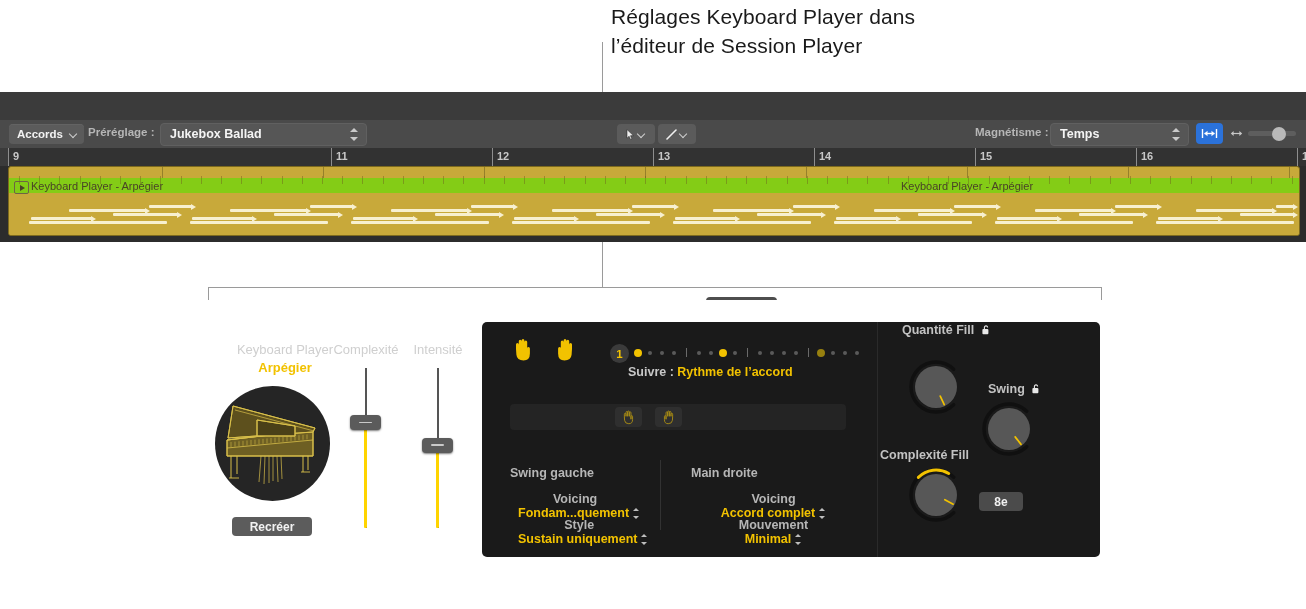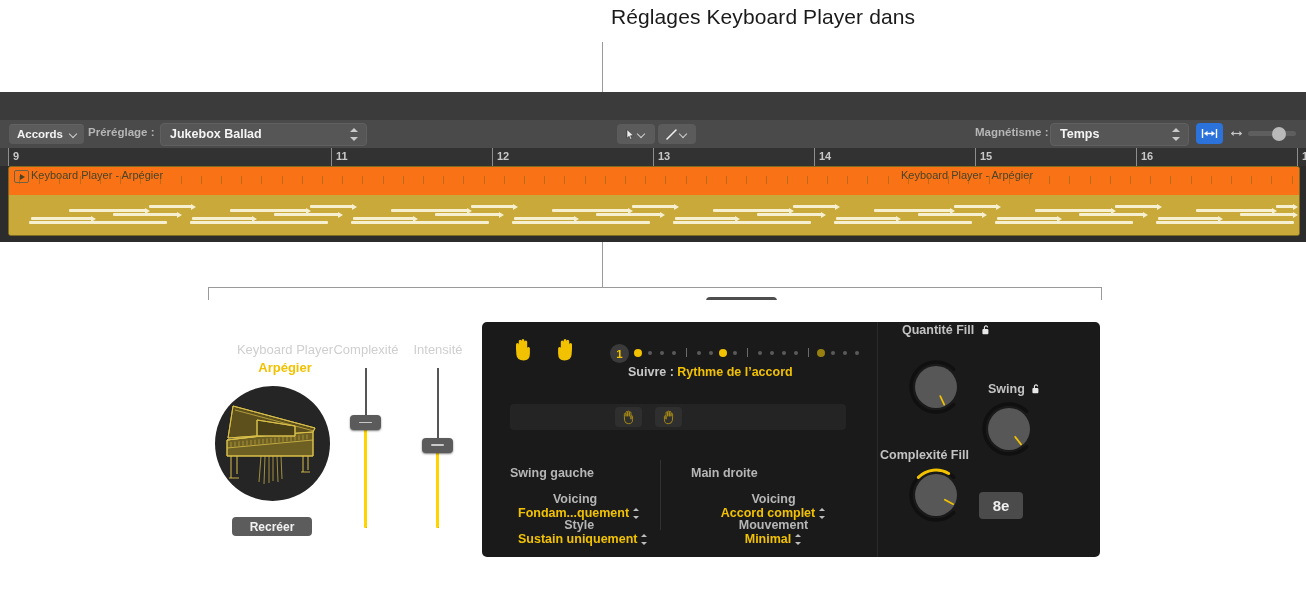--- a/index.html
+++ b/index.html
@@ -132,22 +132,22 @@
   .trackarea{
     position:absolute;left:0;top:74px;width:1306px;height:76px;
     background:#2c2c2c;
   }
   .region{
     position:absolute;left:8px;top:0;width:1290px;height:68px;
     background:#c8a93a;border:1px solid #7d6a1e;border-radius:3px;
     overflow:hidden;
   }
   .region-head{
-    position:absolute;left:0;top:0;width:100%;height:28px;
-    background:#f97316;
+    position:absolute;left:0;top:11px;width:100%;height:15px;
+    background:#84cc16;
   }
   .region-head .nm{
     position:absolute;top:2px;color:#4a4327;font-size:11px;font-weight:400;
   }
   .playicon{
     position:absolute;left:5px;top:3px;width:13px;height:11px;
     border:1px solid #6e6444;border-radius:2px;
     display:flex;align-items:center;justify-content:center;
   }
   .playicon::after{
@@ -278,31 +278,32 @@
     position:absolute;left:178px;top:138px;width:1px;height:70px;background:#323232;
   }
   
   .klabel{position:absolute;color:#c2c2c2;font-size:12.5px;font-weight:600;}
   .lock{
     display:inline-block;width:9px;height:10px;position:relative;
     vertical-align:-1px;margin-left:4px;
   }
   .knob{position:absolute;}
   .btn-8e{
-    position:absolute;left:497px;top:170px;width:44px;height:27px;
+    position:absolute;left:497px;top:170px;width:44px;height:19px;
     background:#4b4b4b;border-radius:4px;
     display:flex;align-items:center;justify-content:center;
-    color:#f0f0f0;font-size:15px;font-weight:700;
+    color:#f0f0f0;font-size:12px;font-weight:700;
   }
 </style>
 </head>
 <body>
 
 <div class="caption">
   <div>Réglages Keyboard Player dans</div>
+  <div>l’éditeur de Session Player</div>
 </div>
 <div class="callout-line"></div>
 
 <div class="app">
 
 
   <div class="app-toolbar">
     <div class="btn-accords">
       <span>Accords</span>
       <span class="chev-sm"></span>

